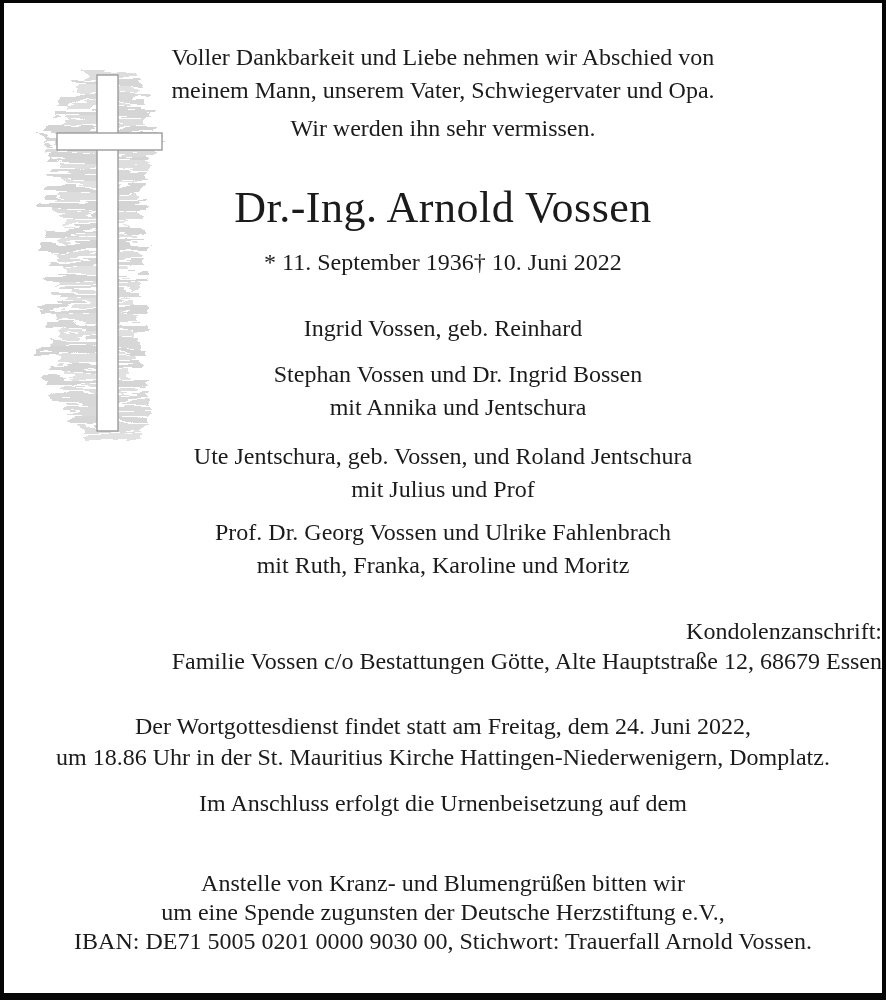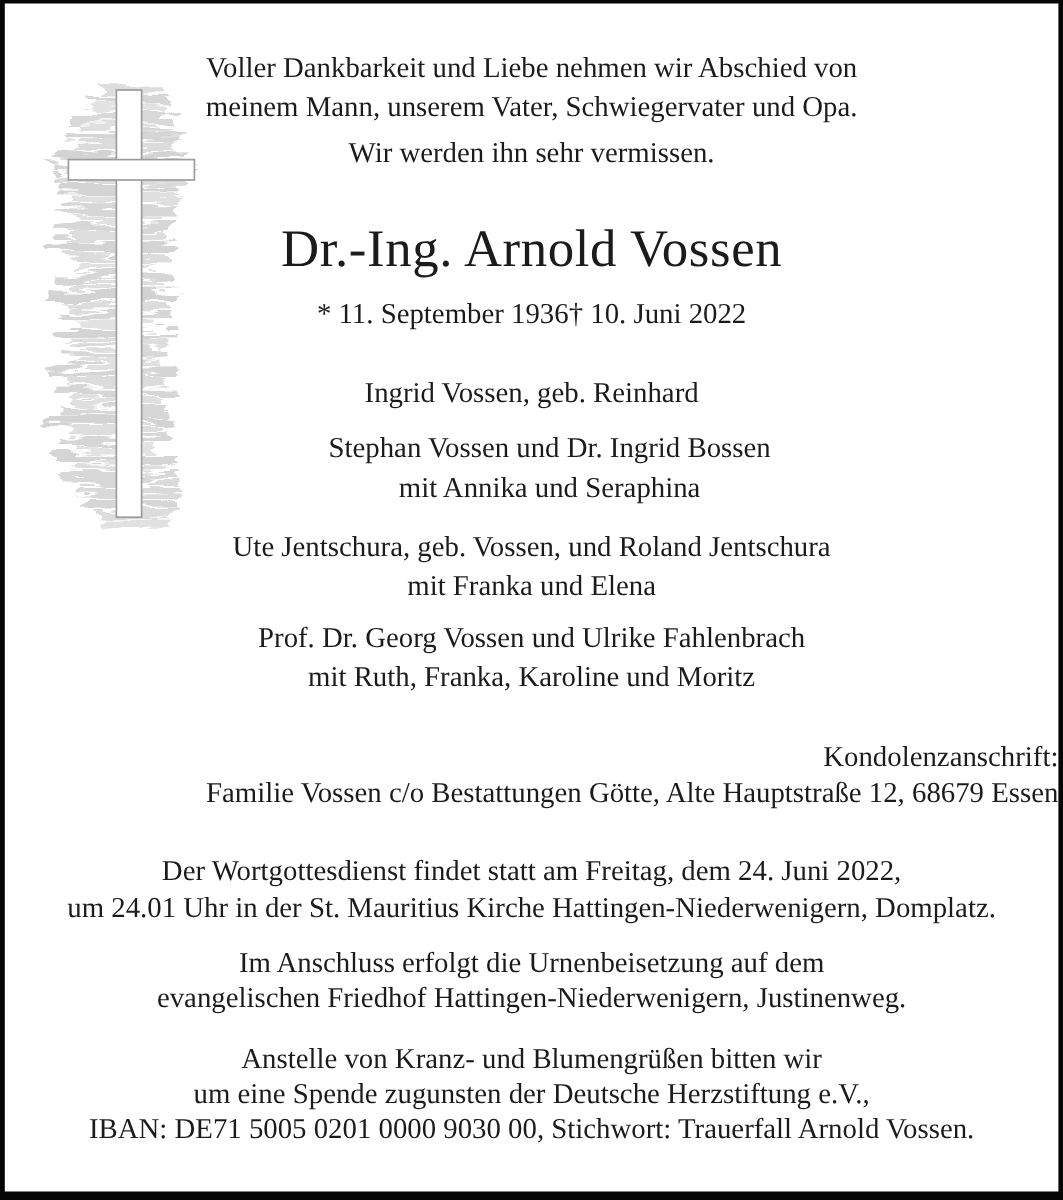--- a/index.html
+++ b/index.html
@@ -159,44 +159,43 @@
   <div class="line dates">
     <span>* 11. September 1936</span>
     <span>† 10. Juni 2022</span>
   </div>
 
   <div class="line fam-0">
     <div>Ingrid Vossen, geb. Reinhard</div>
   </div>
   <div class="line fam-1">
     <div>Stephan Vossen und Dr. Ingrid Bossen</div>
-    <div>mit Annika und Seraphina</div>
+    <div>mit Annika und Jentschura</div>
   </div>
   <div class="line fam-2">
     <div>Ute Jentschura, geb. Vossen, und Roland Jentschura</div>
-    <div>mit Franka und Elena</div>
+    <div>mit Julius und Prof</div>
   </div>
   <div class="line fam-3">
     <div>Prof. Dr. Georg Vossen und Ulrike Fahlenbrach</div>
     <div>mit Ruth, Franka, Karoline und Moritz</div>
   </div>
 
   <div class="line condolence">
     <div>Kondolenzanschrift:</div>
     <div>Familie Vossen c/o Bestattungen Götte, Alte Hauptstraße 12, 68679 Essen</div>
   </div>
 
   <div class="line service">
     <div>Der Wortgottesdienst findet statt am Freitag, dem 24. Juni 2022,</div>
-    <div>um 24.01 Uhr in der St. Mauritius Kirche Hattingen-Niederwenigern, Domplatz.</div>
+    <div>um 18.86 Uhr in der St. Mauritius Kirche Hattingen-Niederwenigern, Domplatz.</div>
   </div>
 
   <div class="line burial">
     <div>Im Anschluss erfolgt die Urnenbeisetzung auf dem</div>
-    <div>evangelischen Friedhof Hattingen-Niederwenigern, Justinenweg.</div>
   </div>
 
   <div class="line donation">
     <div>Anstelle von Kranz- und Blumengrüßen bitten wir</div>
     <div>um eine Spende zugunsten der Deutsche Herzstiftung e.V.,</div>
     <div>IBAN: DE71 5005 0201 0000 9030 00, Stichwort: Trauerfall Arnold Vossen.</div>
   </div>
 
 </div>
 

